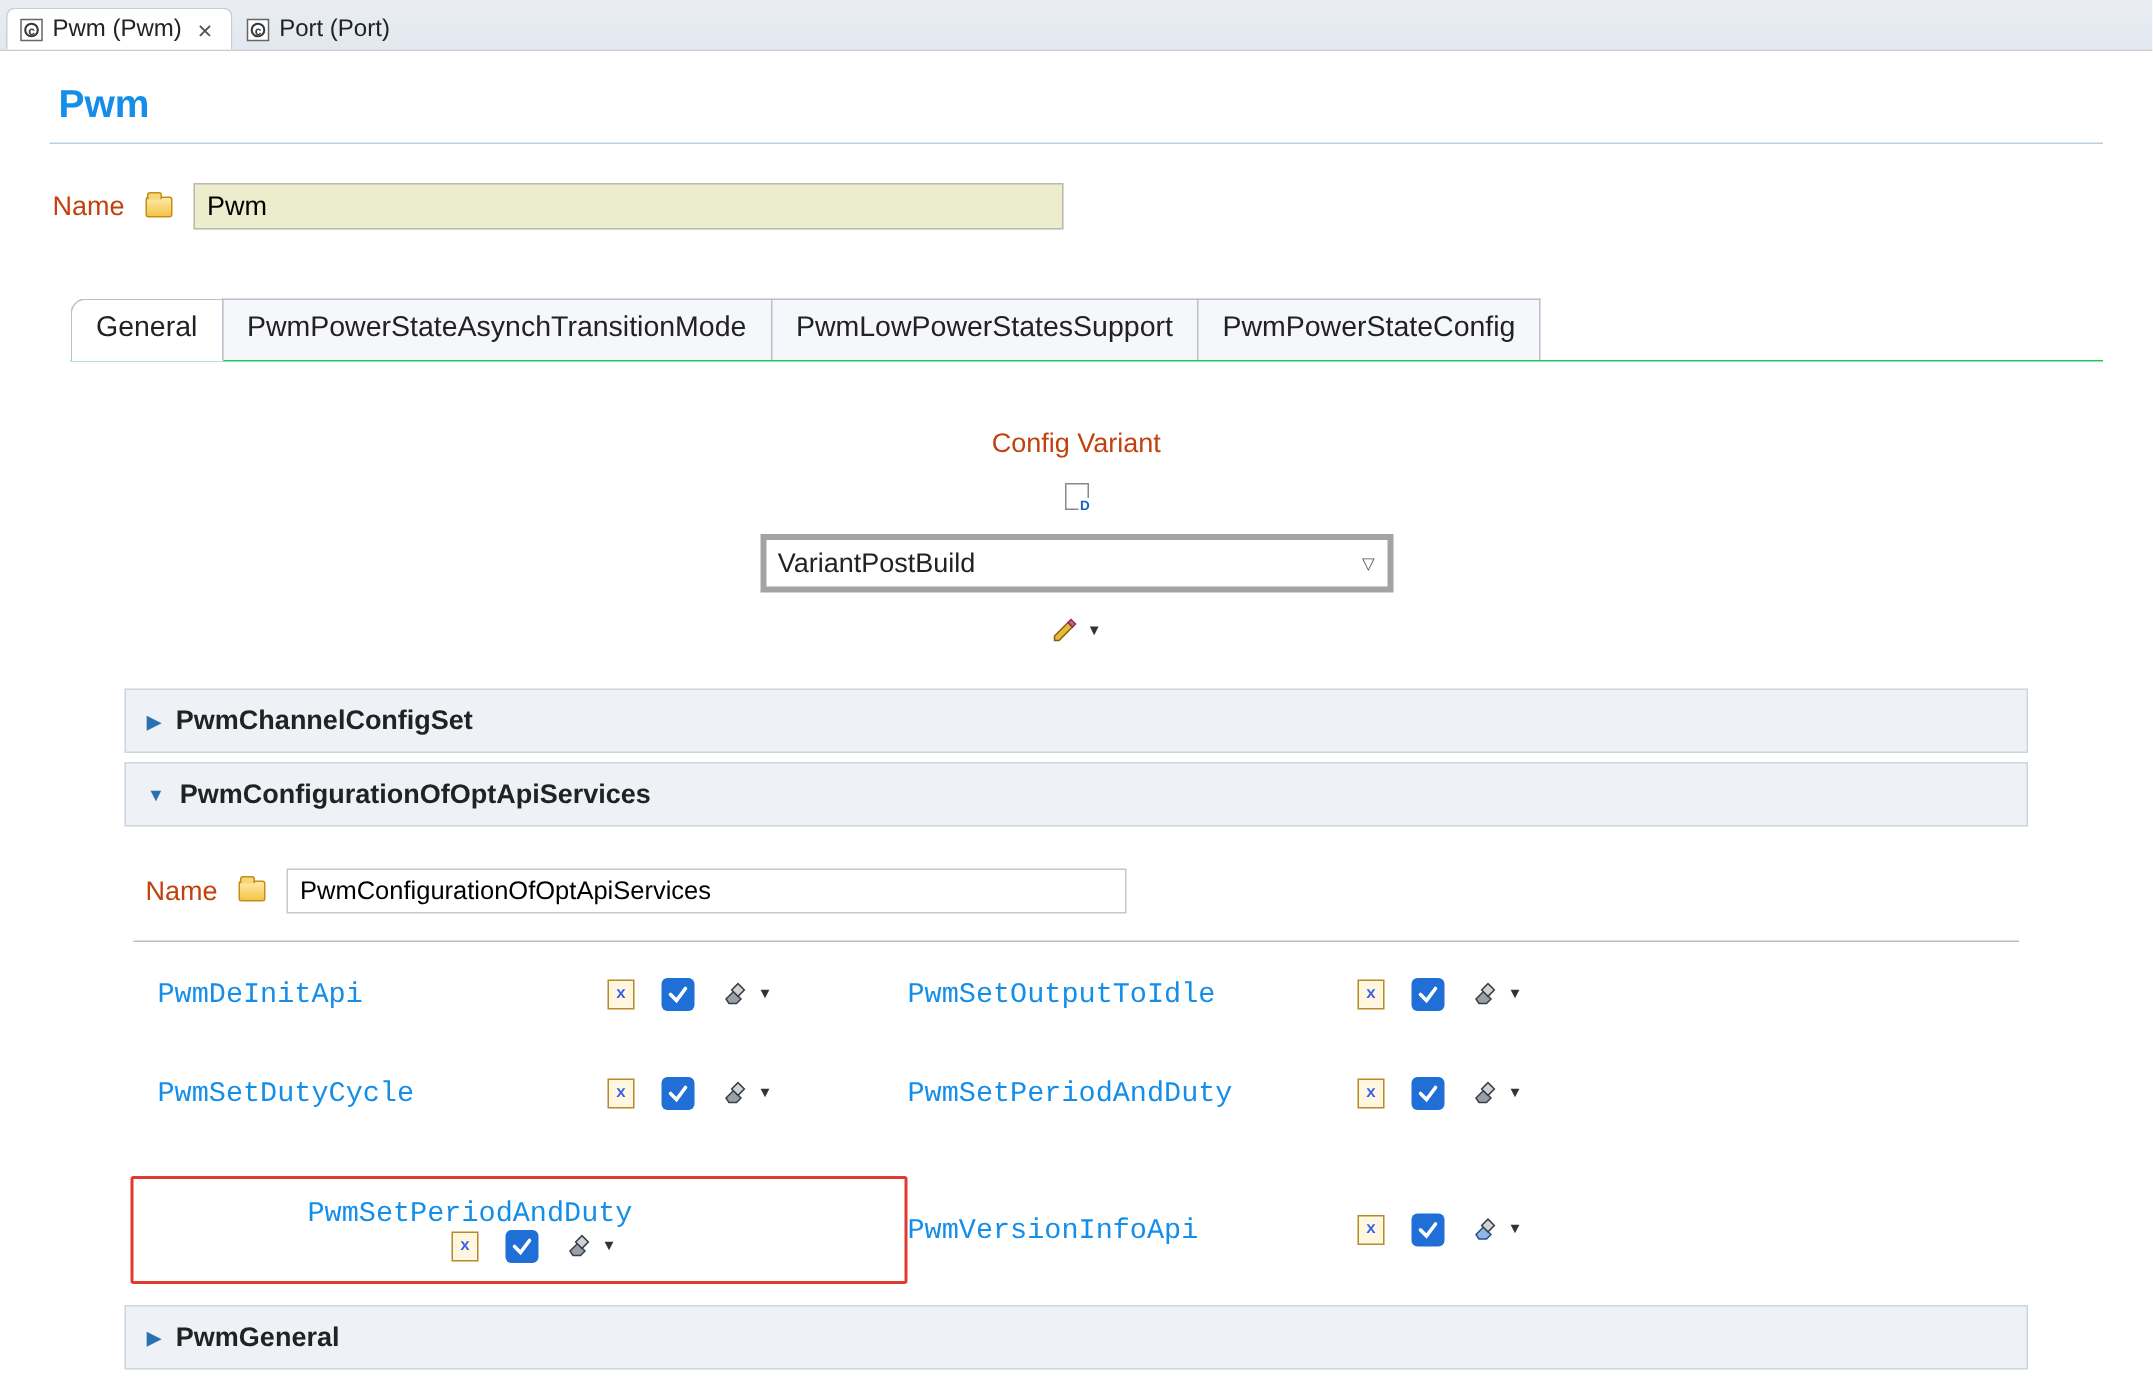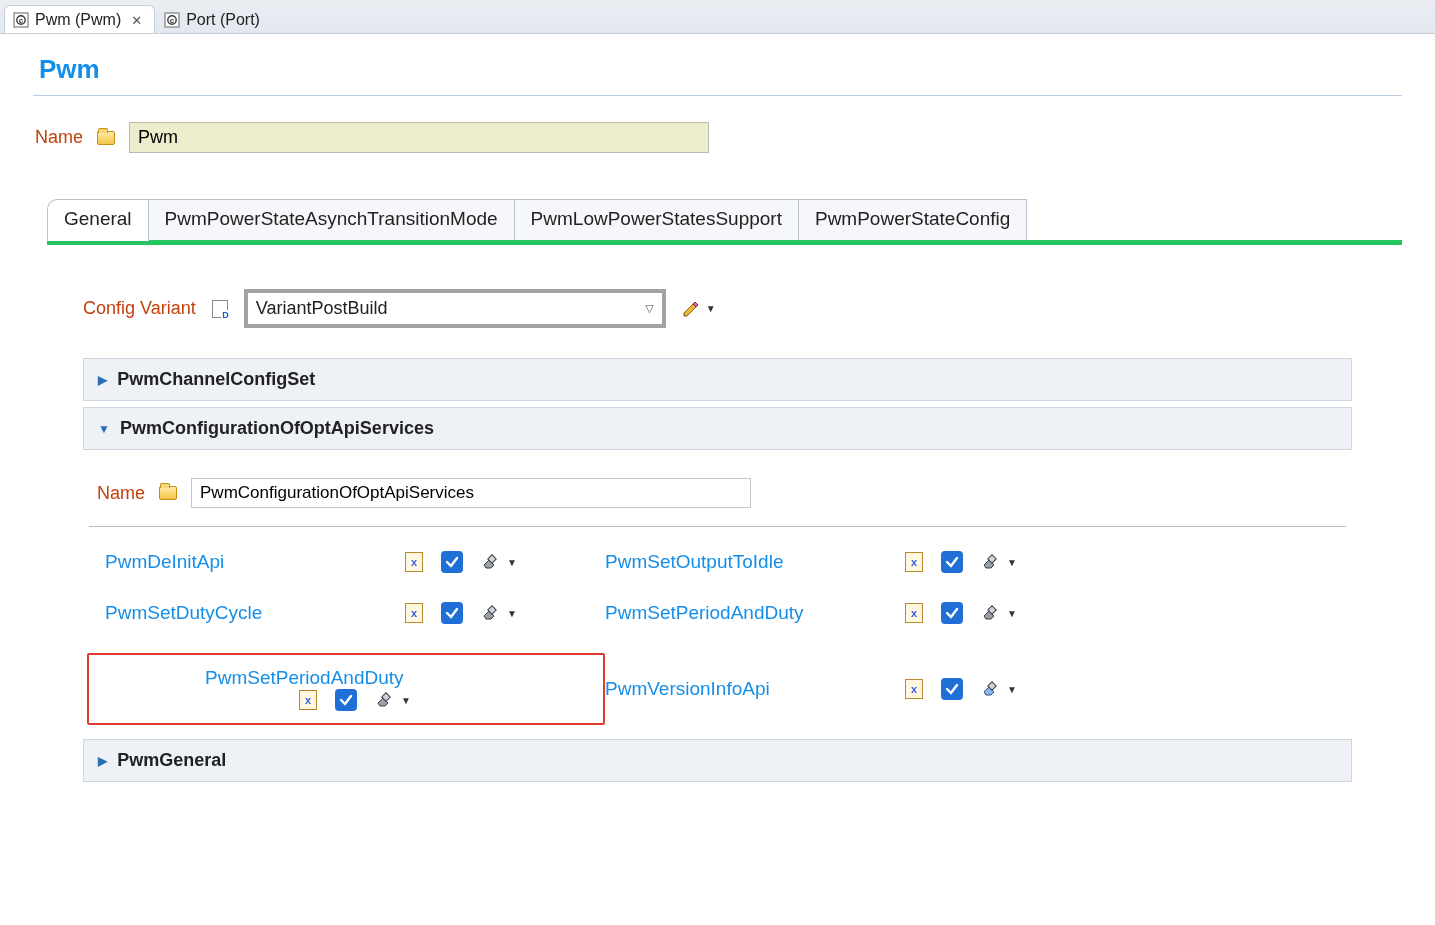--- a/index.html
+++ b/index.html
@@ -93,21 +93,21 @@
     background: #ecedcd;
     border: 1px solid #b9baab;
   }
   .name-input.small { width: 560px; font-size:17px; background:#fff; border-color:#c7c7c7;}
 
   
   .config-tabs {
     display: flex;
     align-items: center;
     margin-left: 14px;
-    border-bottom: 5px solid #22c55e;
+    border-bottom: 1px solid #22c55e;
   }
   .config-tab {
     padding: 8px 16px 10px 16px;
     font-size: 19px;
     color: #222;
     border: 1px solid #b9c2cc;
     border-bottom: none;
     background: #f5f7fa;
     margin-right: -1px;
     cursor: pointer;
@@ -122,20 +122,21 @@
   }
 
   .tab-body {
     padding: 44px 50px 20px 50px;
   }
   .cv-row {
     display: flex;
     align-items: center;
     gap: 16px;
     margin-bottom: 30px;
+    flex-direction: column;
   }
   .doc-small {
     width:16px; height:18px; border:1px solid #888; background:#fff; position:relative;
   }
   .doc-small::after{
     content:"D"; position:absolute; right:-3px; bottom:-3px;
     font-size:9px; font-weight:700; color:#1461c4;
     background:#fff; padding:0 1px;
   }
   .select-wrap {
@@ -169,23 +170,24 @@
   }
   .acc-name-row {
     display:flex; align-items:center; gap:14px;
     padding: 6px 8px 18px 8px;
     border-bottom: 1px solid #bdbdbd;
     margin-bottom: 24px;
   }
   .opts-grid {
     display:grid;
     grid-template-columns: 300px 200px 300px 200px;
-    row-gap: 29px;
+    row-gap: 44px;
     align-items:center;
     margin-left: 16px;
+    font-family: Liberation Mono, monospace;
   }
   .opt-label { color:#148ee9; font-size:19px; }
   .opt-ctrls { display:flex; align-items:center; gap:18px; }
   .xdoc {
     width:18px; height:20px; border:1px solid #b78a2a; background:#fff7e0;
     display:inline-flex; align-items:center; justify-content:center;
     font-size:11px; font-weight:700; color:#3a5fea;
   }
   .chk {
     width:22px; height:22px; border-radius:4px; background:#1f6fd6;

